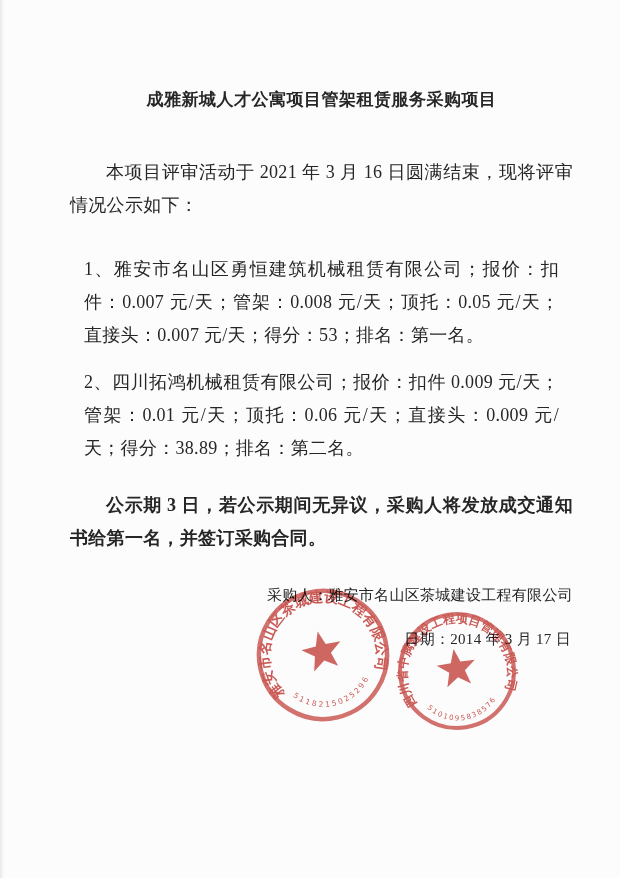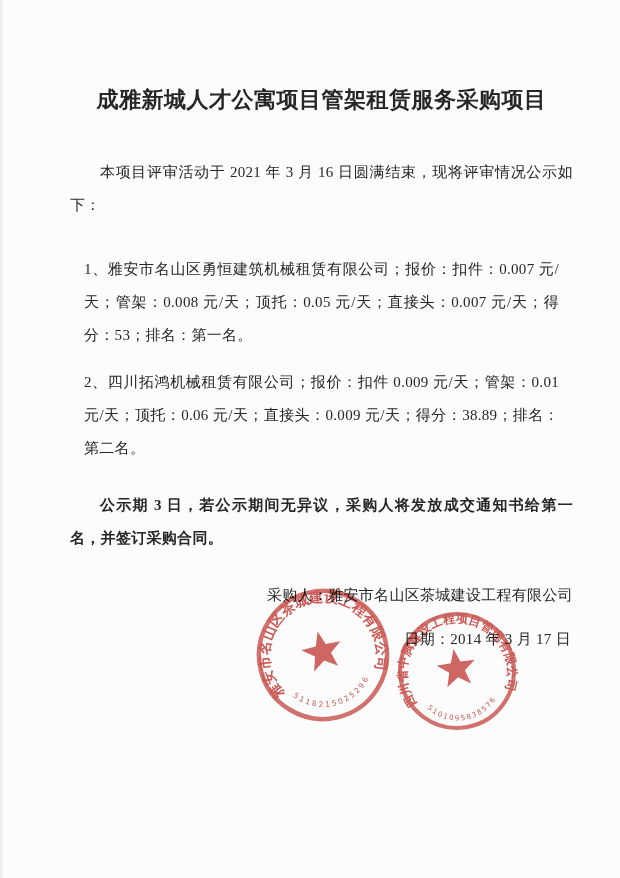--- a/index.html
+++ b/index.html
@@ -15,24 +15,24 @@
   .scan-edge {
     position: absolute; left: 0; top: 0; width: 4px; height: 100%;
     background: linear-gradient(to right, #e7e8ec, rgba(255,255,255,0));
   }
   .content {
     position: absolute;
     left: 70px;
     right: 47px;
     top: 0;
   }
-  .title { font-size: 22px; font-weight: bold; text-align: center; line-height: 24px; margin: 18px; letter-spacing: 0.5px; }
+  .title { font-size: 17px; font-weight: bold; text-align: center; line-height: 24px; margin: 18px; letter-spacing: 0.5px; }
   .title-1 { margin-top: 88px; }
   .title-2 { margin-top: 12px; }
-  .body-text { font-size: 15px; line-height: 33px; text-align: justify; letter-spacing: 0.3px; }
+  .body-text { font-size: 18px; line-height: 33px; text-align: justify; letter-spacing: 0.3px; }
   .intro { margin: 44px 0 0; text-indent: 2em; }
   .results { margin-top: 31px; }
   .result-item { margin: 14px; }
   .notice { margin: 24px 0 0; text-indent: 2em; font-weight: bold; }
   .signatures { margin-top: 24px; text-align: right; font-size: 15px; }
   .sig-line { line-height: 33px; margin: 0; letter-spacing: 0.3px; }
   .sig-agency { margin-top: 21px; }
   .sig-date { margin-top: 11px; padding-right: 2px; }
   
   .seal {

